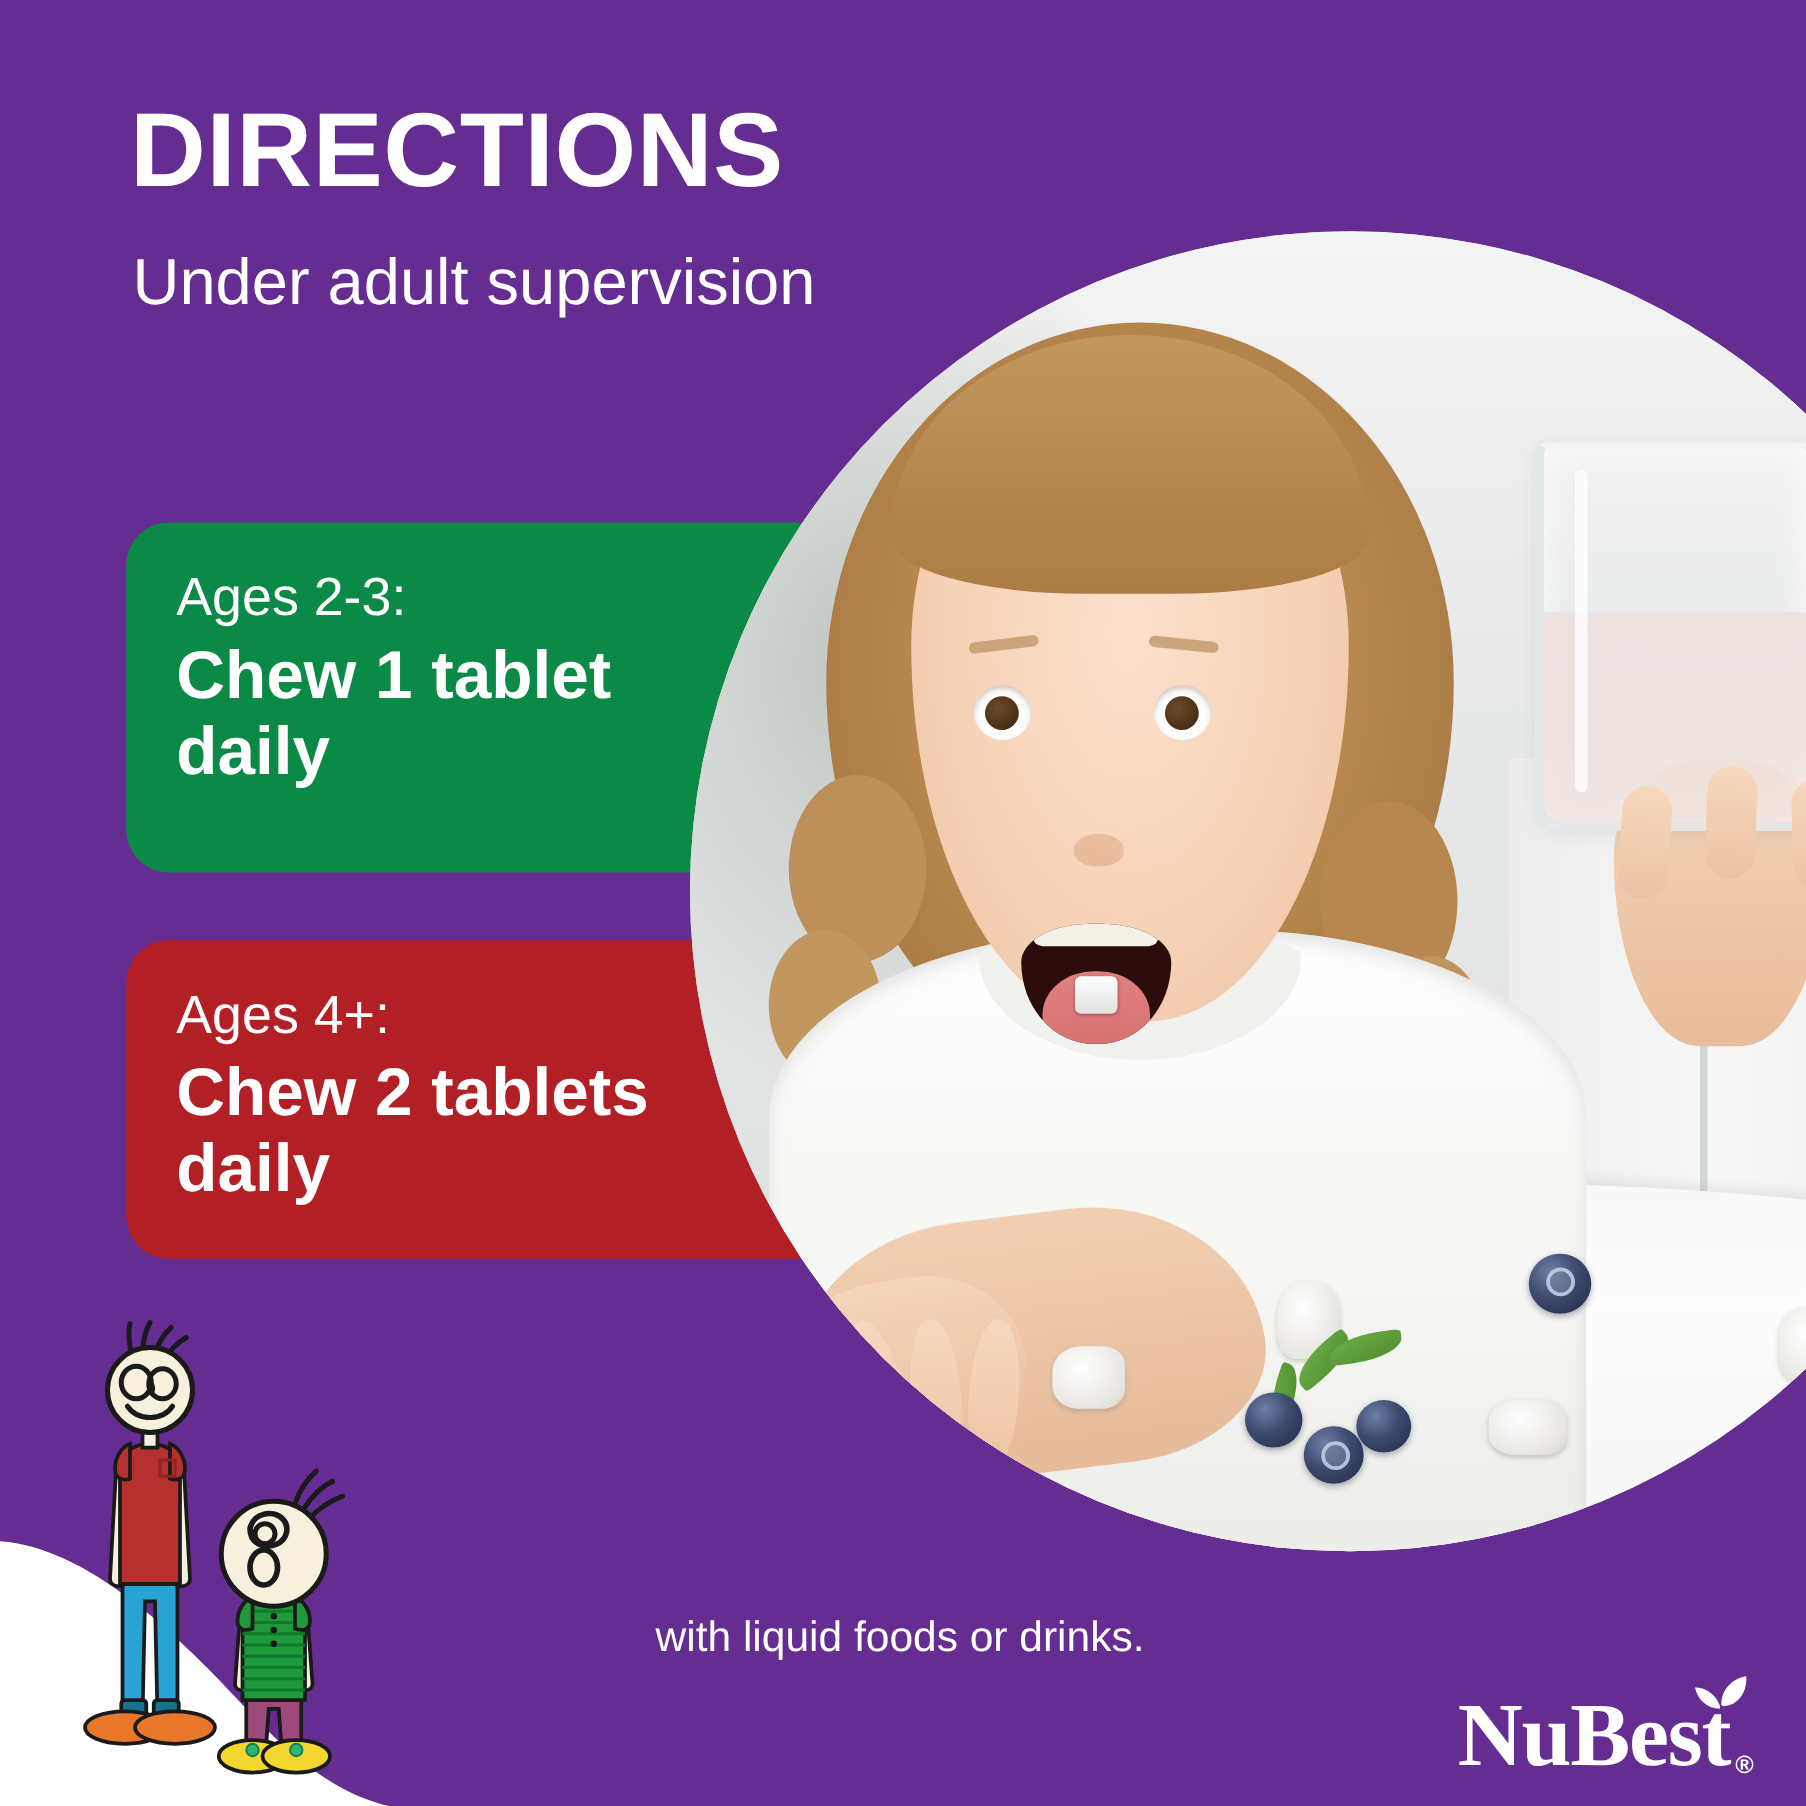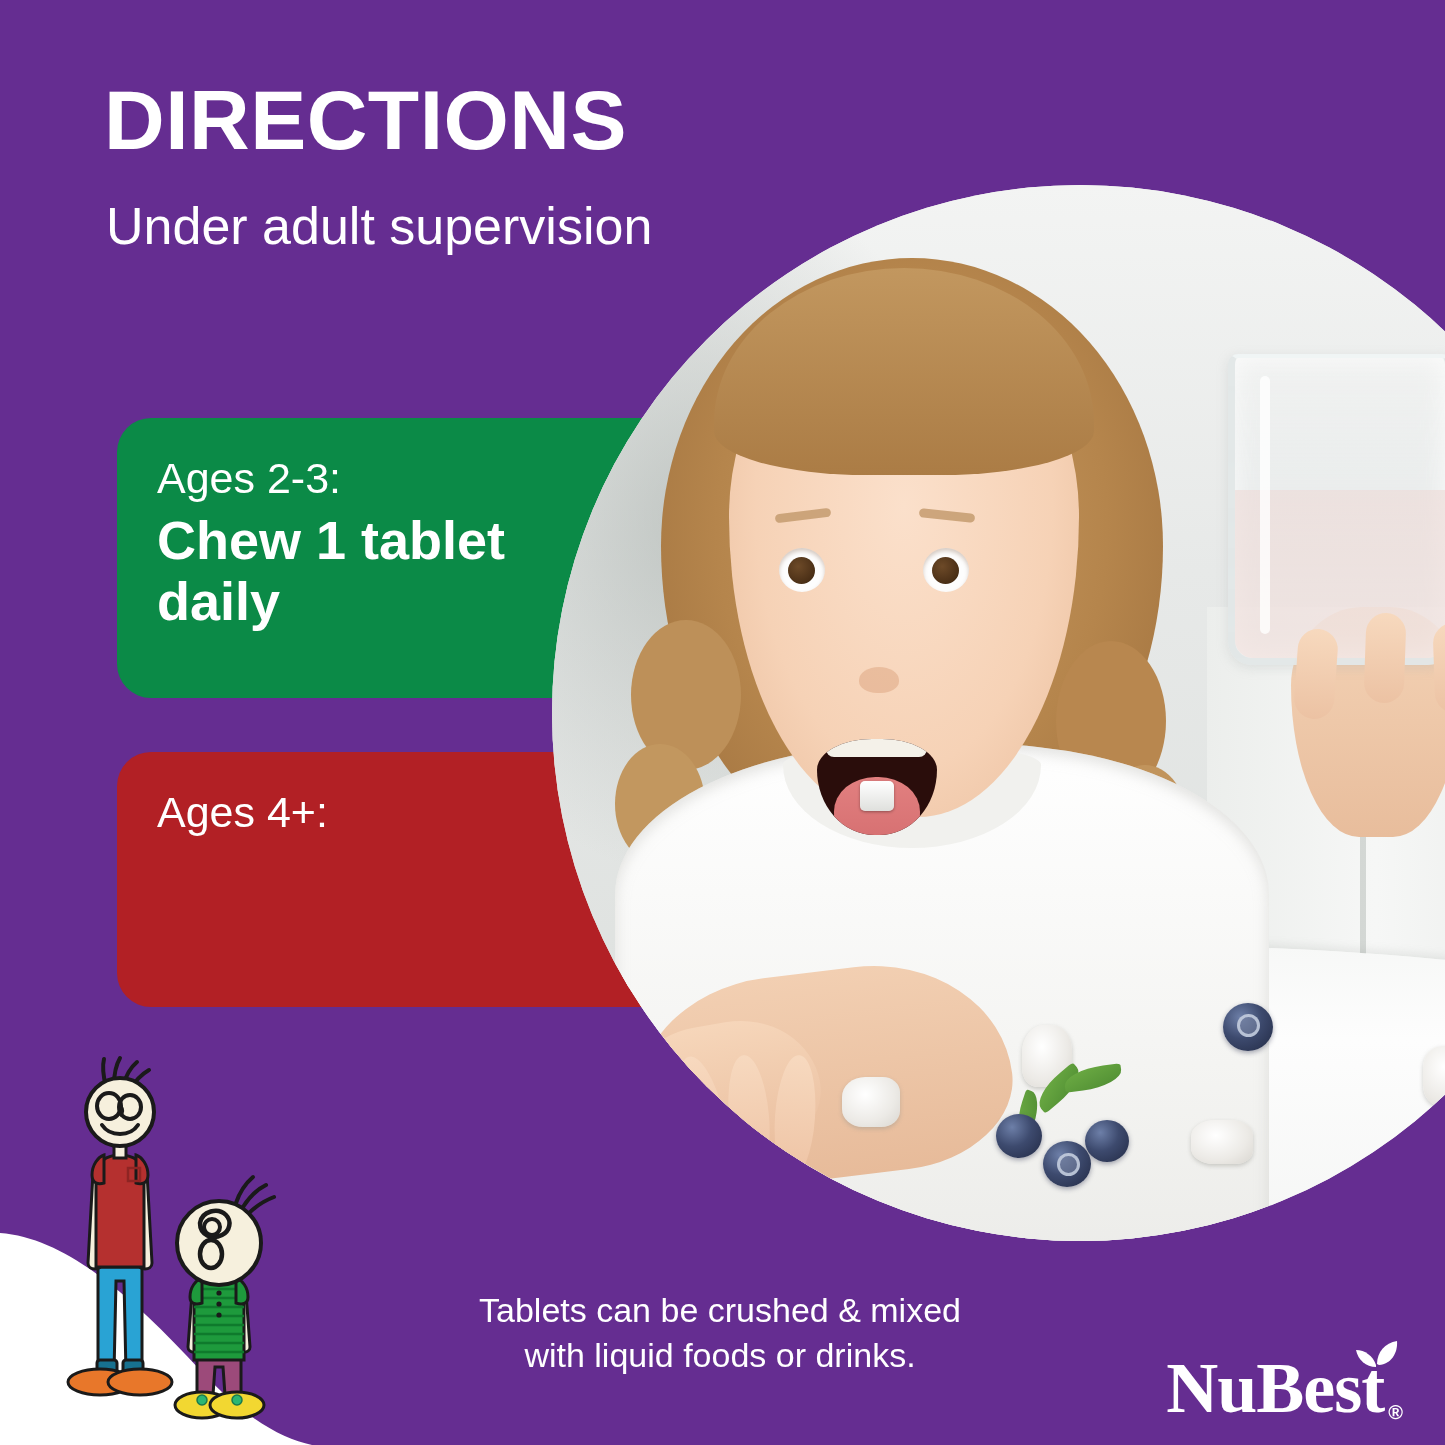--- a/index.html
+++ b/index.html
@@ -38,21 +38,21 @@
     font-weight: normal;
     color: #ffffff;
     line-height: 1.1;
     white-space: nowrap;
     z-index: 40;
   }
 
   
   .badge {
     position: absolute;
-    left: 117px;
+    left: 101px;
     width: 570px;
     border-radius: 34px;
     z-index: 10;
     box-sizing: border-box;
     padding: 38px 0 42px 40px;
   }
   .badge-green {
     top: 418px;
     height: 280px;
     background: #0B8A47;
@@ -397,20 +397,21 @@
   <div class="heading-title">DIRECTIONS</div>
   <div class="heading-sub">Under adult supervision</div>
 
   <div class="badge badge-green">
     <div class="badge-age">Ages 2-3:</div>
     <div class="badge-dose">Chew 1 tablet daily</div>
   </div>
 
   <div class="badge badge-red">
     <div class="badge-age">Ages 4+:</div>
+    <div class="badge-dose">Chew 2 tablets daily</div>
   </div>
 
   <div class="photo-circle">
     <div class="photo-inner">
       <div class="ph-wall"></div>
       <div class="ph-wall-shadow"></div>
       <div class="ph-wall-panel"></div>
       <div class="ph-wall-panel-line"></div>
 
       <div class="ph-table"></div>
@@ -557,21 +558,20 @@
 
       <circle cx="179" cy="188" r="42" fill="#F6F0DD" stroke="#1a1a1a" stroke-width="4"></circle>
 
       <path d="M160,168 C162,156 178,152 186,160 C192,166 190,176 182,180 C172,185 160,180 160,168 Z" fill="none" stroke="#1a1a1a" stroke-width="4.5"></path>
       <ellipse cx="172" cy="172" rx="8" ry="8" fill="none" stroke="#1a1a1a" stroke-width="4"></ellipse>
       <ellipse cx="171" cy="199" rx="11" ry="14" fill="none" stroke="#1a1a1a" stroke-width="4.5"></ellipse>
     </g>
   </svg>
 
   <div class="caption">
-    <div>Tablets can be crushed &amp; mixed</div>
     <div>with liquid foods or drinks.</div>
   </div>
 
   <div class="logo">
     <div class="logo-word">NuBest</div>
     <svg class="logo-leaf-wrap" viewBox="0 0 44 34" style="pointer-events:none;">
       <path d="M22,26 C22,14 30,5 42,3 C43,15 36,26 24,27 Z" fill="#FFFFFF"></path>
       <path d="M21,27 C18,18 10,12 1,12 C3,22 11,29 21,29 Z" fill="#FFFFFF"></path>
     </svg>
     <div class="logo-reg">®</div>

